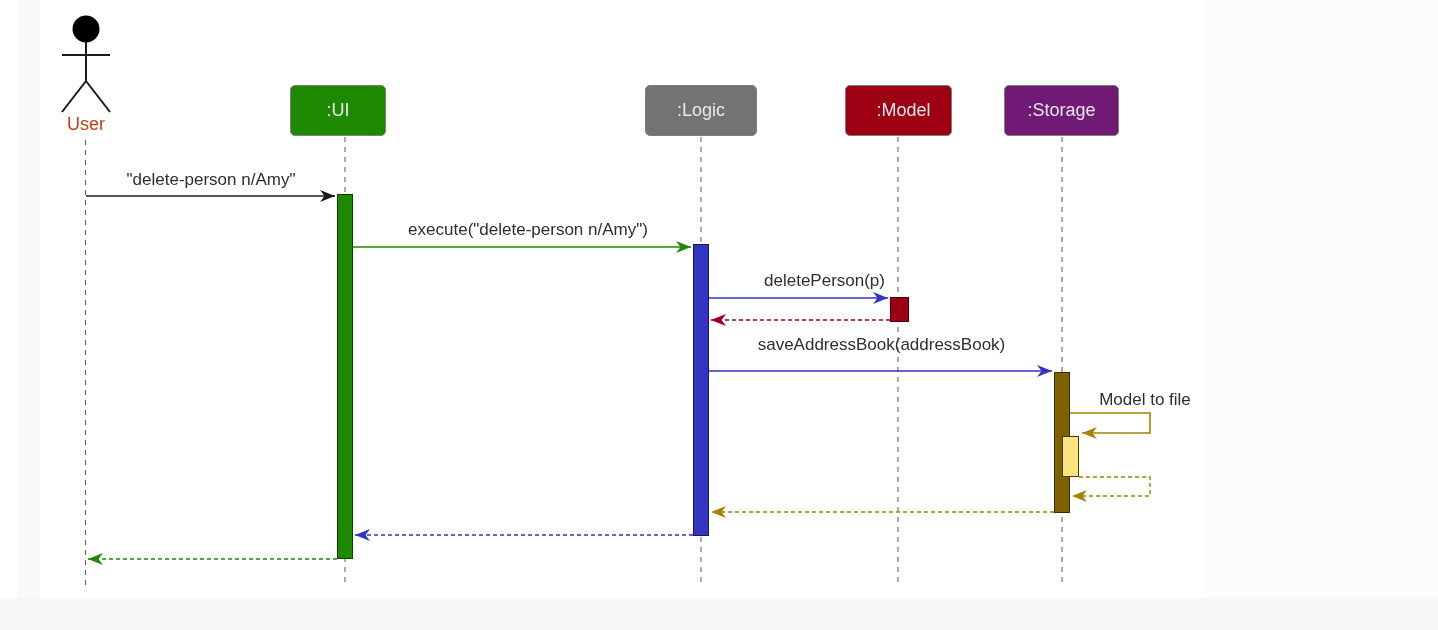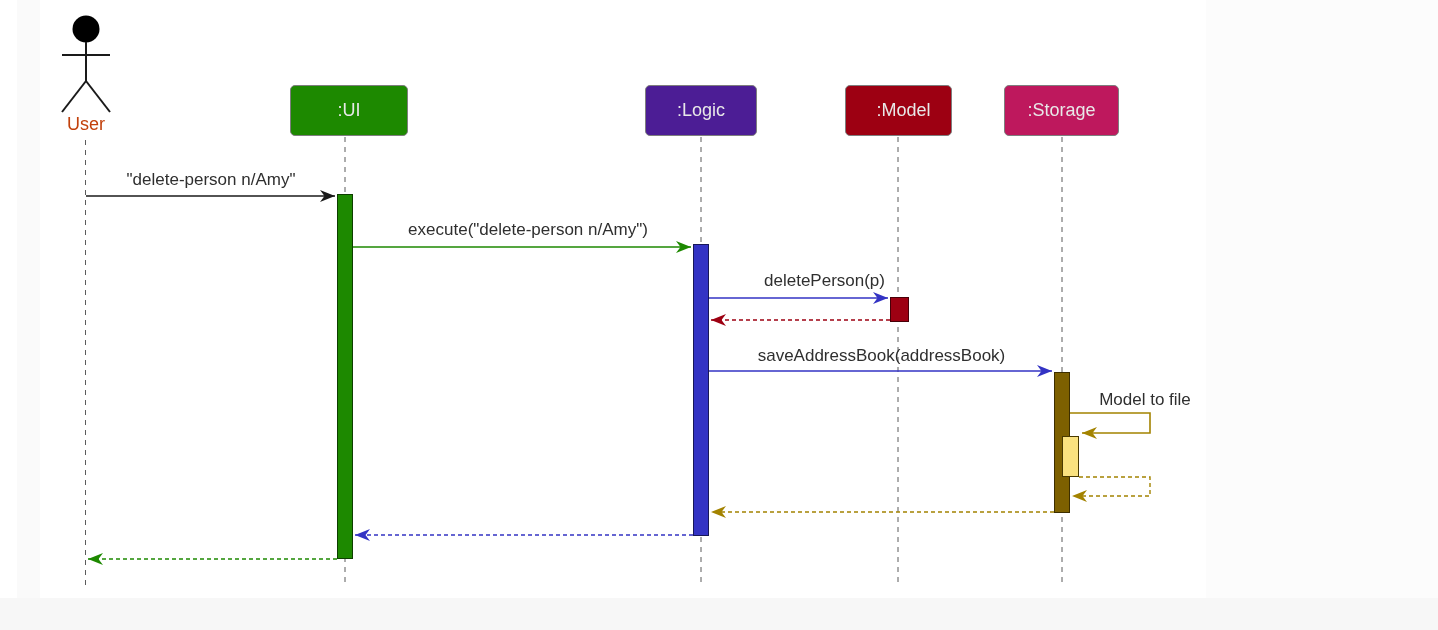--- a/index.html
+++ b/index.html
@@ -11,23 +11,23 @@
   .bg-right{left:1206px;top:0;width:232px;height:598px;background:#fcfcfc;}
   .bg-bottom{left:0;top:598px;width:1438px;height:32px;background:#f7f7f7;}
   .bg-left{left:17px;top:0;width:23px;height:598px;background:#fafafa;}
   svg{position:absolute;left:0;top:0;}
   .participant{
     position:absolute;height:51px;border-radius:5px;border:1px solid #7e7e7e;
     color:#e8e8e8;font-size:18px;display:flex;align-items:center;justify-content:center;
     box-sizing:border-box;
   }
   .p-ui{background:#1D8900;}
-  .p-logic{background:#4c1d95;}
+  .p-logic{background:#737373;}
   .p-model{background:#9D0012;padding-left:10px;}
-  .p-storage{background:#be185d;}
+  .p-storage{background:#701a75;}
   .bar{position:absolute;box-sizing:border-box;border:1px solid rgba(0,0,0,0.55);}
   .bar-ui{background:#1D8900;}
   .bar-logic{background:#3333C4;}
   .bar-model{background:#9D0012;}
   .bar-storage{background:#7D6000;border-color:#3c2e00;}
   .bar-storage-nested{background:#FAE27F;border-color:#4a3a00;}
   .msg-label{
     position:absolute;color:#2f2f2f;font-size:17px;text-align:center;white-space:nowrap;
   }
   .actor-label{
@@ -95,34 +95,34 @@
     <path class="arrow dashed c-blue" d="M693 535 H 355" marker-end="url(#arr-blue)"></path>
     <path class="arrow dashed c-green" d="M337 559 H 88" marker-end="url(#arr-green)"></path>
   </svg>
 
   <div class="bar bar-ui" style="left:337px;top:194px;width:16px;height:365px;"></div>
   <div class="bar bar-logic" style="left:693px;top:244px;width:16px;height:292px;"></div>
   <div class="bar bar-model" style="left:890px;top:297px;width:19px;height:25px;"></div>
   <div class="bar bar-storage" style="left:1054px;top:372px;width:16px;height:141px;"></div>
   <div class="bar bar-storage-nested" style="left:1062px;top:436px;width:17px;height:41px;"></div>
 
-  <div class="participant p-ui" style="left:290px;top:85px;width:118px;">
+  <div class="participant p-ui" style="left:290px;top:85px;width:96px;">
     <span>:UI</span>
   </div>
   <div class="participant p-logic" style="left:645px;top:85px;width:112px;">
     <span>:Logic</span>
   </div>
   <div class="participant p-model" style="left:845px;top:85px;width:107px;">
     <span>:Model</span>
   </div>
   <div class="participant p-storage" style="left:1004px;top:85px;width:115px;">
     <span>:Storage</span>
   </div>
 
   <div class="actor-label" style="left:56px;top:114px;width:60px;">User</div>
 
   <div class="msg-label" style="left:81px;top:170px;width:260px;">"delete-person n/Amy"</div>
   <div class="msg-label" style="left:363px;top:220px;width:330px;">execute("delete-person n/Amy")</div>
   <div class="msg-label" style="left:709px;top:271px;width:181px;margin-left:25px;">deletePerson(p)</div>
-  <div class="msg-label" style="left:709px;top:346px;width:345px;">saveAddressBook(addressBook)</div>
+  <div class="msg-label" style="left:709px;top:335px;width:345px;">saveAddressBook(addressBook)</div>
   <div class="msg-label" style="left:1085px;top:390px;width:120px;">Model to file</div>
 
 </div>
 
 </body></html>

